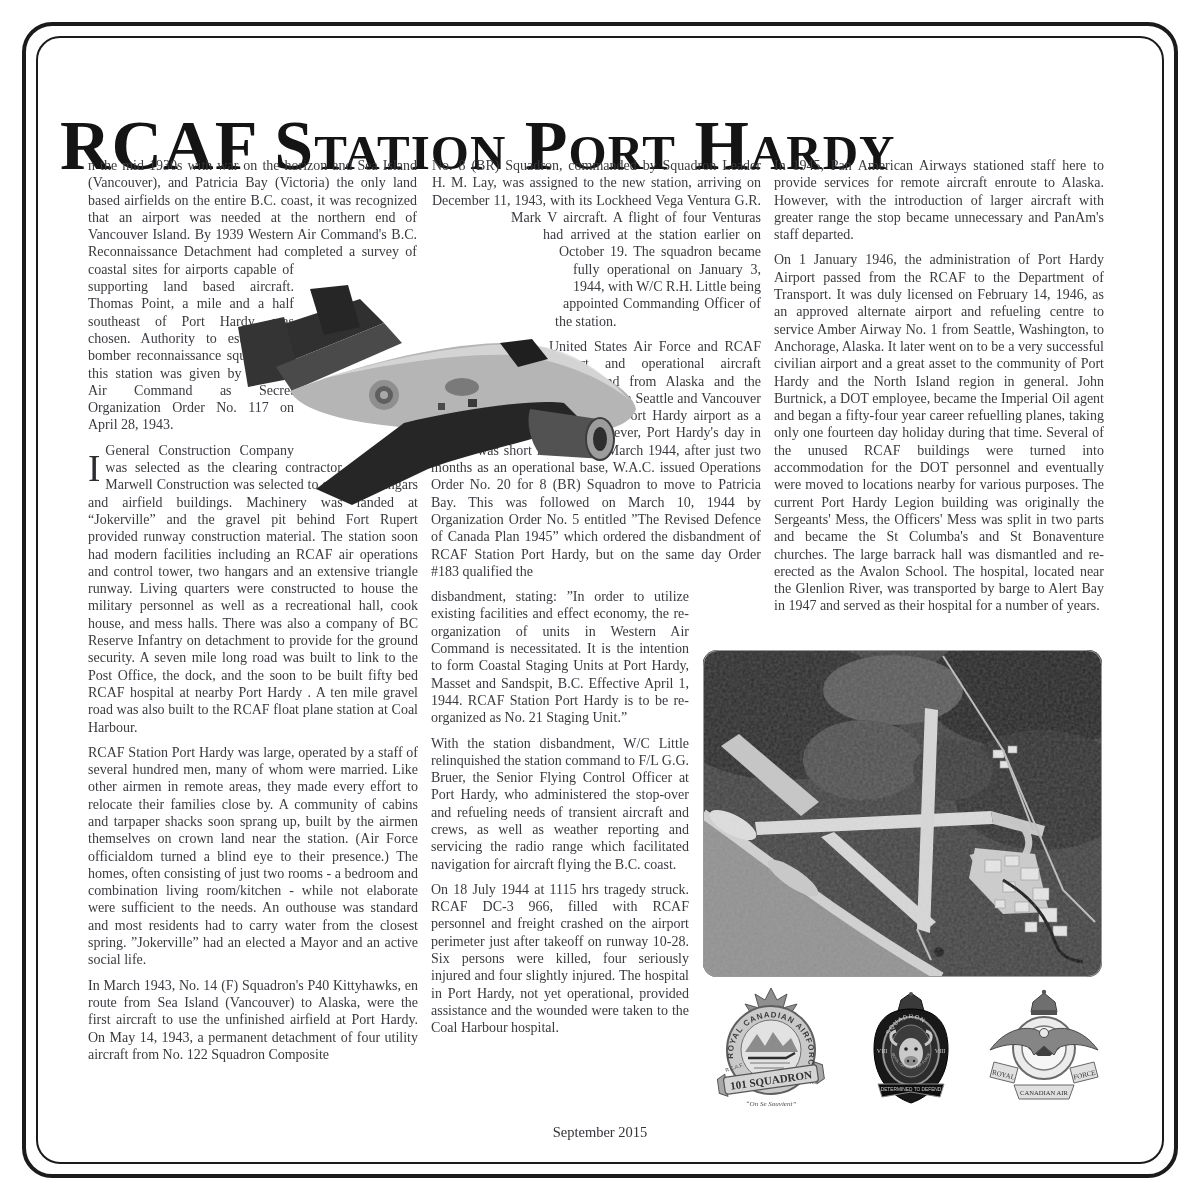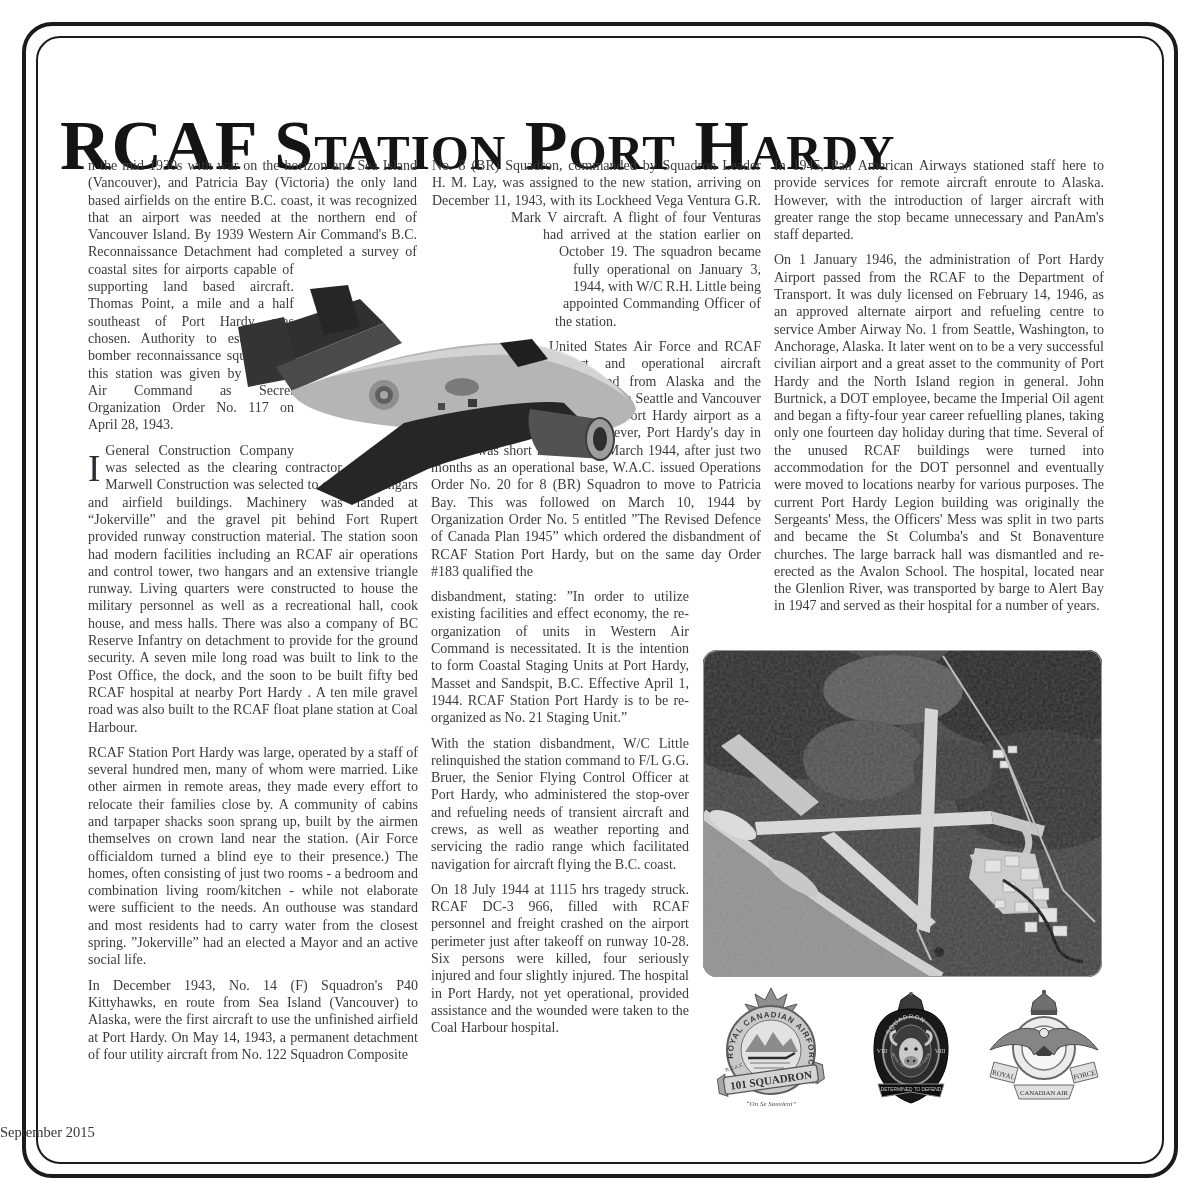--- a/index.html
+++ b/index.html
@@ -11,21 +11,21 @@
     font-variant:small-caps;color:#141414;letter-spacing:1px;}
   .cols{position:absolute;left:88px;top:157px;width:1016px;display:flex;gap:13px;}
   .col{width:330px;font-size:14px;line-height:17.3px;color:#3a3a40;text-align:justify;}
   .col p{margin:0 0 8px 0;}
   .sb{display:block;}
   .sbr{float:right;clear:right;width:1px;}
   .sbl{float:left;clear:left;width:1px;}
   .dropcap{float:left;font-size:37px;line-height:29px;padding:1px 5px 0 0;color:#2c2c32;}
   .narrow{margin-right:72px !important;}
   .art{position:absolute;}
-  .footer{position:absolute;left:0;right:0;top:1124px;text-align:left;font-size:14.5px;color:#33333a;}
+  .footer{position:absolute;left:0;right:0;top:1124px;text-align:center;font-size:14.5px;color:#33333a;}
   .badges{position:absolute;left:704px;top:985px;width:400px;height:125px;display:flex;justify-content:space-between;align-items:center;}
 </style>
 </head>
 <body>
 
 <div class="frame-outer"></div>
 <div class="frame-inner"></div>
 
 <h1 class="page-title">RCAF Station Port Hardy</h1>
 
@@ -33,21 +33,21 @@
 
   <div class="col">
     <p>
       <span class="sb sbr" style="height:120px"></span>
       <span class="sb sbr" style="width:124px;height:176px"></span>
       <span class="sb sbr" style="width:48px;height:17px"></span>
       <span class="dropcap">I</span><span>n the mid 1930s with war on the horizon and Sea Island (Vancouver), and Patricia Bay (Victoria) the only land based airfields on the entire B.C. coast, it was recognized that an airport was needed at the northern end of Vancouver Island. By 1939  Western Air Command's B.C. Reconnaissance Detachment had completed a survey of coastal sites for airports capable of supporting land based aircraft. Thomas Point, a mile and a half southeast of Port Hardy, was chosen. Authority to establish a bomber reconnaissance squadron at this station was given by Western Air Command as Secret Organization Order No. 117 on April 28, 1943.</span>
     </p>
     <p>General Construction Company was selected as the clearing contractor and Marwell Construction was selected to erect the hangars and airfield buildings. Machinery was landed at “Jokerville” and the gravel pit behind Fort Rupert provided runway construction material. The station soon had modern facilities including an RCAF air operations and control tower, two hangars and an extensive triangle runway. Living quarters were constructed to house the military personnel as well as a recreational hall, cook house, and mess halls. There was also a company of BC Reserve Infantry on detachment to provide for the ground security. A seven mile long road was built to link to the Post Office, the dock, and the soon to be built fifty bed RCAF hospital at nearby Port Hardy . A ten mile gravel road was also built to the RCAF float plane station at Coal Harbour.</p>
     <p>RCAF Station Port Hardy was large, operated by a staff of several hundred men, many of whom were married. Like other airmen in remote areas, they made every effort to relocate their families close by. A community of cabins and tarpaper shacks soon sprang up, built by the airmen themselves on crown land near the station. (Air Force officialdom turned a blind eye to their presence.) The homes, often consisting of just two rooms - a bedroom and combination living room/kitchen - while not elaborate were sufficient to the needs. An outhouse was standard and most residents had to carry water from the closest spring.  ”Jokerville” had an elected a Mayor and  an active social life.</p>
-    <p>In December 1943, No. 14 (F) Squadron's P40 Kittyhawks, en route from Sea Island (Vancouver) to Alaska, were the first aircraft to use the unfinished airfield at Port Hardy. On May 14, 1943, a permanent detachment of four utility aircraft from No. 122 Squadron Composite</p>
+    <p>In March 1943, No. 14 (F) Squadron's P40 Kittyhawks, en route from Sea Island (Vancouver) to Alaska, were the first aircraft to use the unfinished airfield at Port Hardy. On May 14, 1943, a permanent detachment of four utility aircraft from No. 122 Squadron Composite</p>
   </div>
 
   <div class="col">
     <p>
       <span class="sb sbl" style="height:52px"></span>
       <span class="sb sbl" style="width:38px;height:17px"></span>
       <span class="sb sbl" style="width:80px;height:17px"></span>
       <span class="sb sbl" style="width:112px;height:17px"></span>
       <span class="sb sbl" style="width:128px;height:17px"></span>
       <span class="sb sbl" style="width:142px;height:17px"></span>

